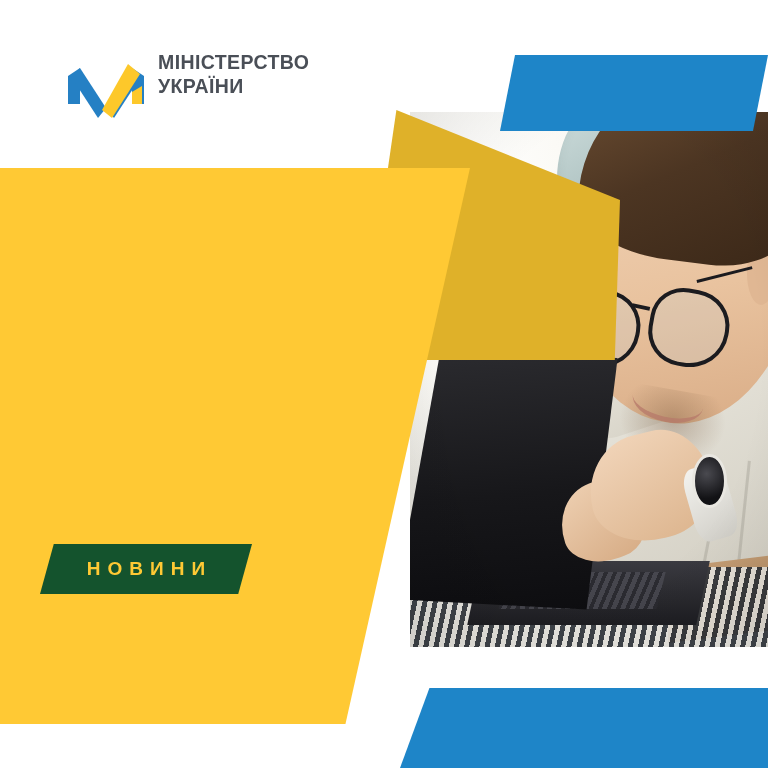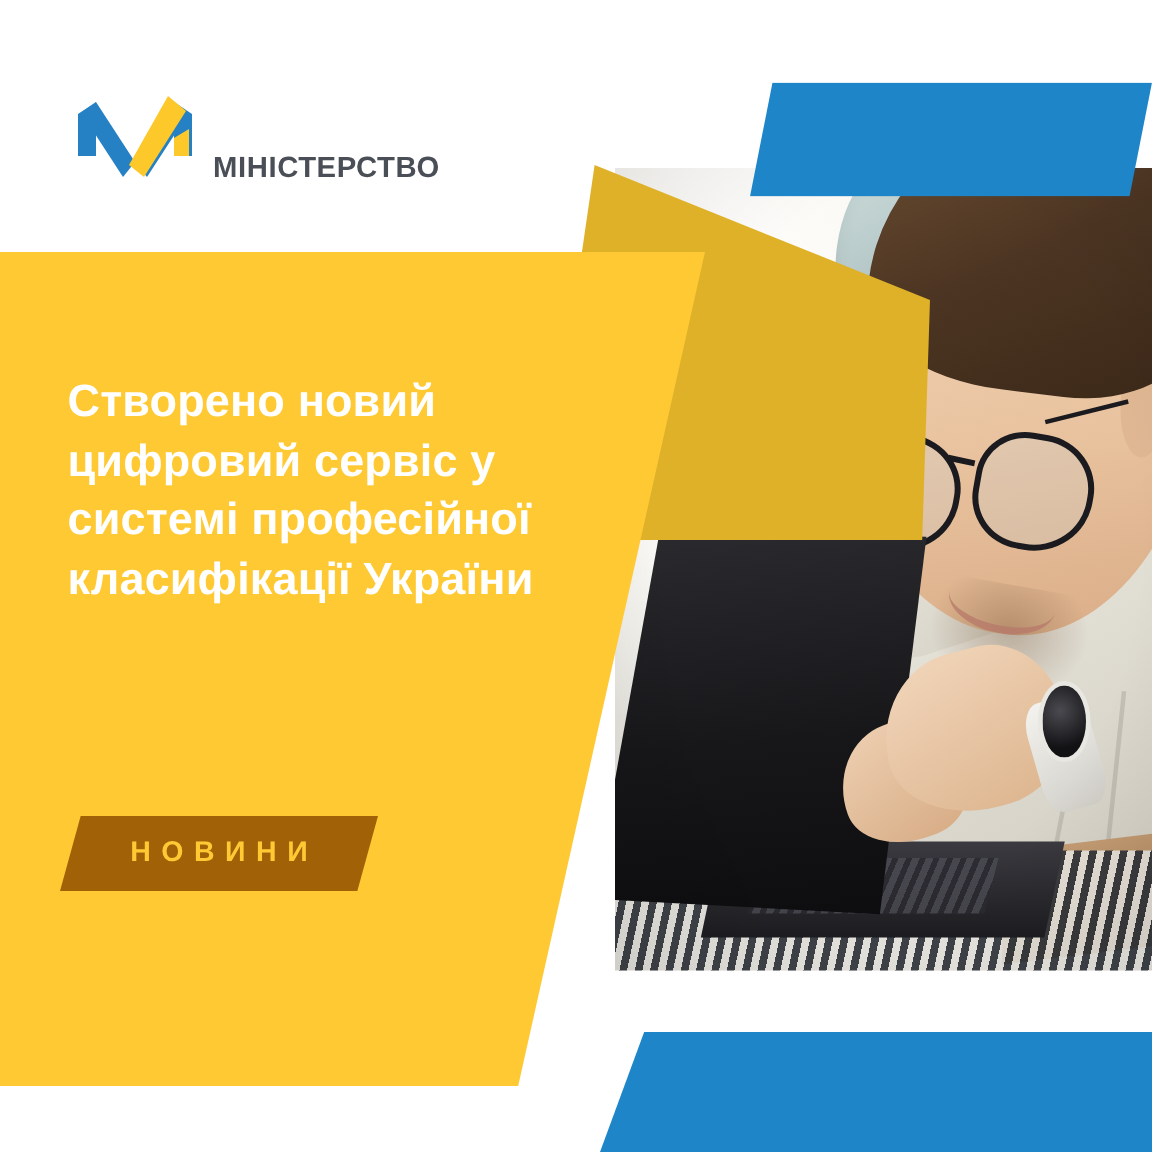--- a/index.html
+++ b/index.html
@@ -221,22 +221,22 @@
   
   .yellow-panel{
     left:0; top:168px; width:470px; height:556px;
     background:#ffc934;
     clip-path:polygon(0% 0%, 90.5% 0%, 100% 0%, 73.5% 100%, 0% 100%);
     filter:drop-shadow(2px 2px 6px rgba(0,0,0,.12));
   }
 
   
   .logo{
-    position:absolute;left:52px;top:52px;
-    display:flex;align-items:flex-end;gap:14px;
+    position:absolute;left:68px;top:52px;
+    display:flex;align-items:flex-start;gap:14px;
     z-index:40;
   }
   .logo-mark{width:76px;height:72px;display:block;}
   .logo-text{
     display:flex;flex-direction:column;
     gap:2px;
     color:#4a4f57;
     font-weight:700;
     font-size:19.5px;
     letter-spacing:.4px;
@@ -252,21 +252,21 @@
     font-size:30px;
     font-weight:700;
     line-height:1.32;
     letter-spacing:.1px;
   }
 
   
   .badge{
     position:absolute;left:40px;top:544px;
     width:212px;height:50px;
-    background:#a16207;
+    background:#14532d;
     clip-path:polygon(6.5% 0%, 100% 0%, 93.5% 100%, 0% 100%);
     display:flex;align-items:center;justify-content:center;
     z-index:40;
   }
   .badge-label{
     color:#ffc934;
     font-size:19px;font-weight:700;
     letter-spacing:7px;
     padding-left:7px;
   }
@@ -328,22 +328,22 @@
     <svg class="logo-mark" viewBox="0 0 76 72">
       <polygon points="0,24 12,16 12,52 0,52" fill="#2580C4"></polygon>
       <polygon points="12,16 38,56 30,66 4,26" fill="#2580C4"></polygon>
       <polygon points="38,56 64,16 72,26 46,66" fill="#2580C4"></polygon>
       <polygon points="64,16 76,24 76,52 64,52" fill="#2580C4"></polygon>
       <polygon points="60,12 72,22 44,66 34,58" fill="#FDC82A"></polygon>
       <polygon points="64,40 74,34 74,52 64,52" fill="#FDC82A"></polygon>
     </svg>
     <div class="logo-text">
       <span>МІНІСТЕРСТВО</span>
+      <span>УКРАЇНИ</span>
     </div>
   </div>
 
-  <div class="headline">Створено новий цифровий сервіс у системі професійної класифікації України</div>
 
   <div class="badge">
     <span class="badge-label">НОВИНИ</span>
   </div>
 
 </div>
 
 </body></html>

